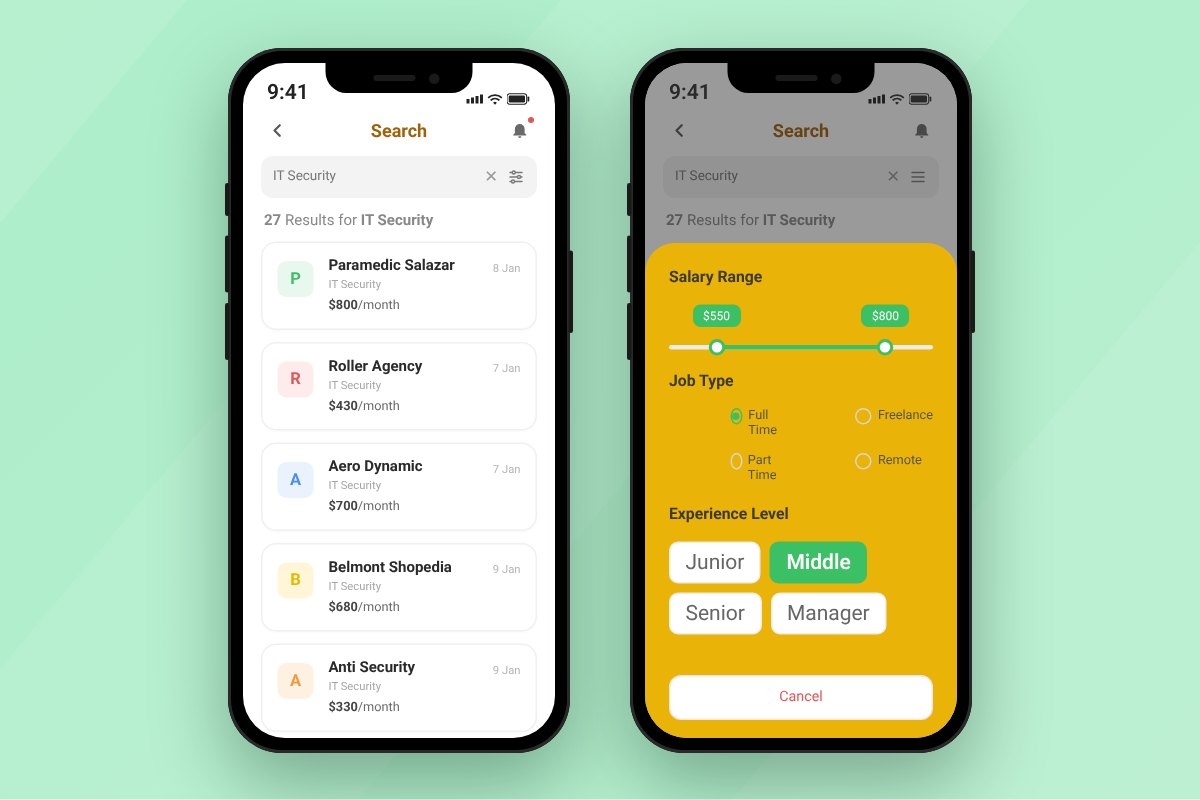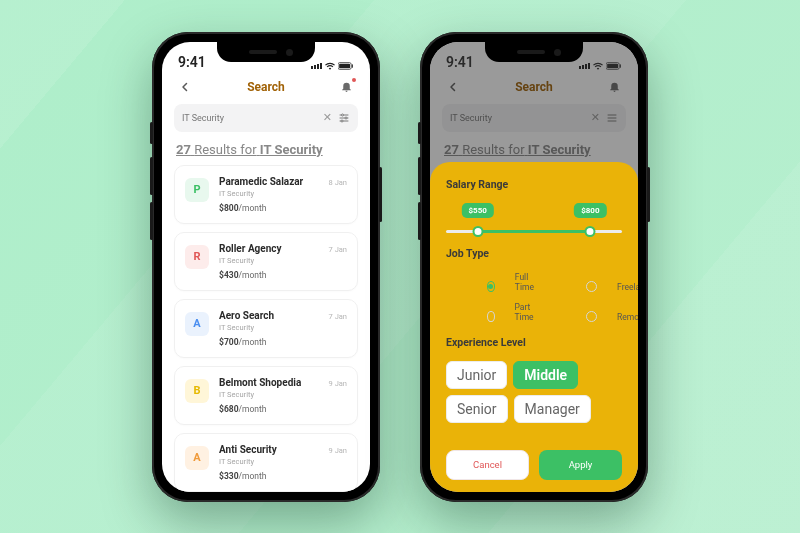--- a/index.html
+++ b/index.html
@@ -32,47 +32,47 @@
 
   .header { display:flex; align-items:center; justify-content:space-between; padding:6px 14px 8px; }
   .header .title { font-size:12px; font-weight:700; color:#a16207; }
   .icon-btn { width:18px; height:18px; display:flex; align-items:center; justify-content:center; color:#6b6b6b; cursor:pointer; position:relative;}
 
   .searchbar { margin:0 12px 10px; background:#f3f3f4; border-radius:8px; height:28px; display:flex; align-items:center; padding:0 8px; gap:6px;}
   .searchbar input { flex:1; border:none; background:transparent; font-size:9px; color:#777; outline:none;}
   .searchbar .x { color:#999; font-size:11px; cursor:pointer; }
   .sliders-ic { width:12px; height:12px; color:#888; cursor:pointer;}
 
-  .results-txt { font-size:13px; color:#888; padding:0 14px 8px;text-decoration:underline; }
+  .results-txt { font-size:10px; color:#888; padding:0 14px 8px; }
   .results-txt b { color:#888; font-weight:700;}
 
   .list { padding:0 12px; display:flex; flex-direction:column; gap:8px; }
   .card { background:#fff; border:1px solid #f0f0f0; border-radius:10px; padding:10px 10px; display:flex; gap:10px; box-shadow:0 1px 2px rgba(0,0,0,.02);}
   .avatar { width:24px; height:24px; border-radius:6px; display:flex; align-items:center; justify-content:center; font-weight:700; font-size:11px; margin-top:2px;}
   .card-body { flex:1; min-width:0;}
   .card-title { font-size:10px; font-weight:700; color:#2a2a2a; margin-bottom:2px;}
   .card-sub { font-size:7.5px; color:#a6a6a6; margin-bottom:5px;}
   .card-price { font-size:8.5px; color:#6a6a6a;}
   .card-price b { color:#444; font-weight:700;}
   .card-date { font-size:7.5px; color:#b5b5b5; margin-top:2px;}
 
   
   .dimmed { filter: none; }
   .scrim { position:absolute; inset:0; background:rgba(30,30,30,.45); border-radius:28px; z-index:10;}
   .sheet { position:absolute; left:0; right:0; bottom:0; top:120px; background:#eab308; border-top-left-radius:20px; border-top-right-radius:20px; z-index:20; padding:16px 16px 12px; display:flex; flex-direction:column;}
   .sec-title { font-size:10.5px; font-weight:700; color:#3a3a3a; margin-bottom:12px;}
   .slider-wrap { position:relative; height:38px; margin-bottom:6px;}
-  .bubble { position:absolute; top:0; background:#3cc065; color:#fff; font-size:8px; font-weight:700; padding:3px 7px; border-radius:5px;}
+  .bubble { position:absolute; top:0; background:#3cc065; color:#fff; font-size:8px; font-weight:400; padding:3px 7px; border-radius:5px;}
   .bubble::after{content:""; position:absolute; left:50%; bottom:-3px; transform:translateX(-50%); border:3px solid transparent; border-top-color:#3cc065;}
   .track { position:absolute; left:0; right:0; bottom:8px; height:3px; background:#ececec; border-radius:3px;}
   .track-fill { position:absolute; bottom:8px; height:3px; background:#3cc065; border-radius:3px;}
   .knob { position:absolute; bottom:4px; width:11px; height:11px; background:#fff; border:2px solid #3cc065; border-radius:50%; transform:translateX(-50%); cursor:grab;}
 
   .radio-grid { display:grid; grid-template-columns:1fr 1fr; gap:10px 8px; margin-bottom:14px;}
-  .radio { display:flex; align-items:flex-end; gap:20px; font-size:8.5px; color:#555; cursor:pointer;margin-left:41px;}
+  .radio { display:flex; align-items:flex-start; gap:4px; font-size:8.5px; color:#555; cursor:pointer;margin-left:41px;}
   .radio .dot { width:11px; height:11px; border-radius:50%; border:1.5px solid #d6d6d6; display:flex; align-items:center; justify-content:center;}
   .radio.sel .dot{ border-color:#3cc065;}
   .radio.sel .dot::after{content:""; width:5px; height:5px; border-radius:50%; background:#3cc065;}
 
   .chips { display:flex; flex-wrap:wrap; gap:6px; margin-bottom:auto;}
   .chip { font-size:14px; color:#666; border:1px solid #ececec; border-radius:6px; padding:5px 10px; cursor:pointer; background:#fff;}
   .chip.sel { background:#3cc065; border-color:#3cc065; color:#fff; font-weight:600;}
 
   .sheet-btns { display:flex; gap:10px; margin-top:12px;}
   .btn { flex:1; height:30px; border-radius:8px; font-size:9.5px; font-weight:400; display:flex; align-items:center; justify-content:center; cursor:pointer; border:1px solid transparent;}
@@ -160,21 +160,21 @@
           <div class="card-body">
             <div class="card-title">Roller Agency</div>
             <div class="card-sub">IT Security</div>
             <div class="card-price"><b>$430</b>/month</div>
           </div>
           <div class="card-date">7 Jan</div>
         </div>
         <div class="card">
           <div class="avatar" style="background:#eaf2fd;color:#4a8ef0">A</div>
           <div class="card-body">
-            <div class="card-title">Aero Search</div>
+            <div class="card-title">Aero Dynamic</div>
             <div class="card-sub">IT Security</div>
             <div class="card-price"><b>$700</b>/month</div>
           </div>
           <div class="card-date">7 Jan</div>
         </div>
         <div class="card">
           <div class="avatar" style="background:#fff6d8;color:#e6b900">B</div>
           <div class="card-body">
             <div class="card-title">Belmont Shopedia</div>
             <div class="card-sub">IT Security</div>
@@ -287,17 +287,16 @@
       <div class="sec-title">Experience Level</div>
       <div class="chips" id="levels">
           <div class="chip">Junior</div>
           <div class="chip sel">Middle</div>
           <div class="chip">Senior</div>
           <div class="chip">Manager</div>
         </div>
 
       <div class="sheet-btns">
         <div class="btn cancel">Cancel</div>
-        <div class="btn apply">Apply</div>
       </div>
     </div>
   </div>
 </div>
 
 </body></html>

